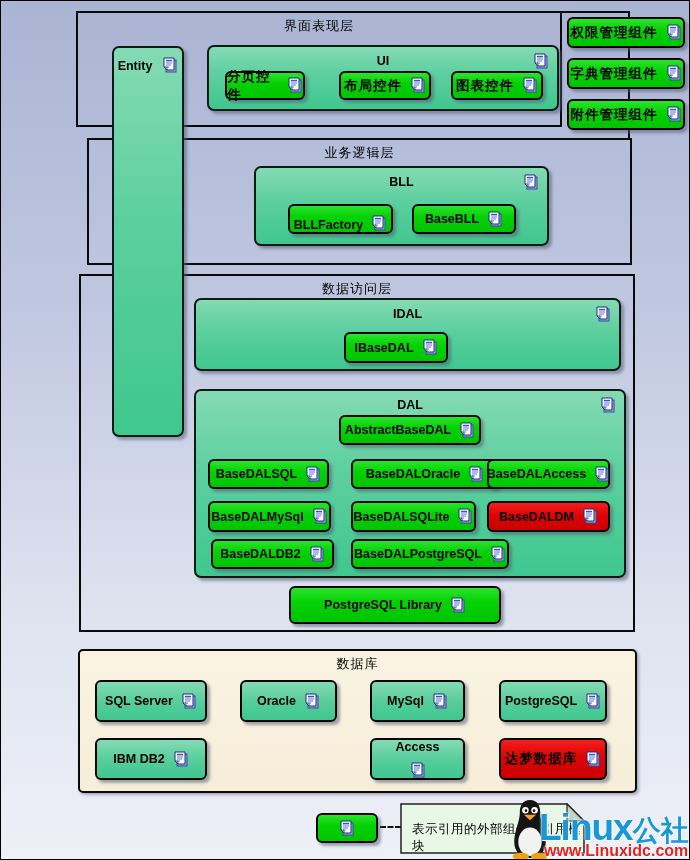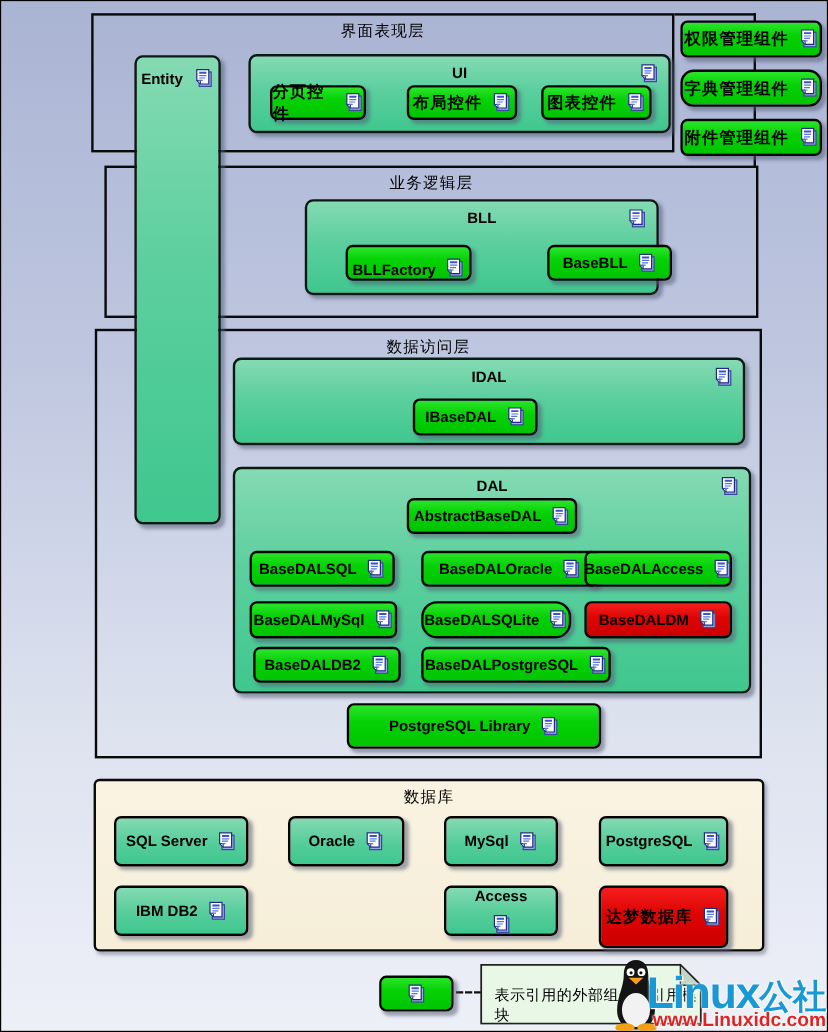--- a/index.html
+++ b/index.html
@@ -154,21 +154,21 @@
           <rect x="4" y="3" width="10" height="12" fill="#9aa8e6" stroke="#39489e" stroke-width="1"></rect>
           <path d="M2 1 L12 1 L12 13 L5 13 L2 10 Z" fill="#fdfdff" stroke="#1e2e7e" stroke-width="1"></path>
           <path d="M2 10 L5 10 L5 13 Z" fill="#c9d4f4" stroke="#1e2e7e" stroke-width="0.8"></path>
           <line x1="4" y1="3.6" x2="10" y2="3.6" stroke="#3a54c0" stroke-width="1.6"></line>
           <line x1="4" y1="6" x2="10" y2="6" stroke="#5a74d8" stroke-width="1"></line>
           <line x1="4" y1="8" x2="9" y2="8" stroke="#5a74d8" stroke-width="1"></line>
           <line x1="4" y1="10" x2="7" y2="10" stroke="#5a74d8" stroke-width="1"></line>
         </svg>
       </span>
   </div>
-  <div class="abs btn cjk" style="left:566px;top:57px;width:118px;height:31px;border-radius:11px;">
+  <div class="abs btn cjk" style="left:566px;top:57px;width:118px;height:31px;">
     <span>字典管理组件</span>
     <span class="docicon">
         <svg width="16" height="17" viewBox="0 0 16 17">
           <rect x="4" y="3" width="10" height="12" fill="#9aa8e6" stroke="#39489e" stroke-width="1"></rect>
           <path d="M2 1 L12 1 L12 13 L5 13 L2 10 Z" fill="#fdfdff" stroke="#1e2e7e" stroke-width="1"></path>
           <path d="M2 10 L5 10 L5 13 Z" fill="#c9d4f4" stroke="#1e2e7e" stroke-width="0.8"></path>
           <line x1="4" y1="3.6" x2="10" y2="3.6" stroke="#3a54c0" stroke-width="1.6"></line>
           <line x1="4" y1="6" x2="10" y2="6" stroke="#5a74d8" stroke-width="1"></line>
           <line x1="4" y1="8" x2="9" y2="8" stroke="#5a74d8" stroke-width="1"></line>
           <line x1="4" y1="10" x2="7" y2="10" stroke="#5a74d8" stroke-width="1"></line>
@@ -211,21 +211,21 @@
           <rect x="4" y="3" width="10" height="12" fill="#9aa8e6" stroke="#39489e" stroke-width="1"></rect>
           <path d="M2 1 L12 1 L12 13 L5 13 L2 10 Z" fill="#fdfdff" stroke="#1e2e7e" stroke-width="1"></path>
           <path d="M2 10 L5 10 L5 13 Z" fill="#c9d4f4" stroke="#1e2e7e" stroke-width="0.8"></path>
           <line x1="4" y1="3.6" x2="10" y2="3.6" stroke="#3a54c0" stroke-width="1.6"></line>
           <line x1="4" y1="6" x2="10" y2="6" stroke="#5a74d8" stroke-width="1"></line>
           <line x1="4" y1="8" x2="9" y2="8" stroke="#5a74d8" stroke-width="1"></line>
           <line x1="4" y1="10" x2="7" y2="10" stroke="#5a74d8" stroke-width="1"></line>
         </svg>
       </span>
   </div>
-  <div class="abs btn" style="left:411px;top:203px;width:104px;height:30px;margin-left:44px;">
+  <div class="abs btn" style="left:411px;top:203px;width:104px;height:30px;">
     <span>BaseBLL</span>
     <span class="docicon">
         <svg width="16" height="17" viewBox="0 0 16 17">
           <rect x="4" y="3" width="10" height="12" fill="#9aa8e6" stroke="#39489e" stroke-width="1"></rect>
           <path d="M2 1 L12 1 L12 13 L5 13 L2 10 Z" fill="#fdfdff" stroke="#1e2e7e" stroke-width="1"></path>
           <path d="M2 10 L5 10 L5 13 Z" fill="#c9d4f4" stroke="#1e2e7e" stroke-width="0.8"></path>
           <line x1="4" y1="3.6" x2="10" y2="3.6" stroke="#3a54c0" stroke-width="1.6"></line>
           <line x1="4" y1="6" x2="10" y2="6" stroke="#5a74d8" stroke-width="1"></line>
           <line x1="4" y1="8" x2="9" y2="8" stroke="#5a74d8" stroke-width="1"></line>
           <line x1="4" y1="10" x2="7" y2="10" stroke="#5a74d8" stroke-width="1"></line>
@@ -341,21 +341,21 @@
           <rect x="4" y="3" width="10" height="12" fill="#9aa8e6" stroke="#39489e" stroke-width="1"></rect>
           <path d="M2 1 L12 1 L12 13 L5 13 L2 10 Z" fill="#fdfdff" stroke="#1e2e7e" stroke-width="1"></path>
           <path d="M2 10 L5 10 L5 13 Z" fill="#c9d4f4" stroke="#1e2e7e" stroke-width="0.8"></path>
           <line x1="4" y1="3.6" x2="10" y2="3.6" stroke="#3a54c0" stroke-width="1.6"></line>
           <line x1="4" y1="6" x2="10" y2="6" stroke="#5a74d8" stroke-width="1"></line>
           <line x1="4" y1="8" x2="9" y2="8" stroke="#5a74d8" stroke-width="1"></line>
           <line x1="4" y1="10" x2="7" y2="10" stroke="#5a74d8" stroke-width="1"></line>
         </svg>
       </span>
   </div>
-  <div class="abs btn" style="left:350px;top:500px;width:125px;height:31px;border-radius:13px;">
+  <div class="abs btn" style="left:350px;top:500px;width:125px;height:31px;">
     <span>BaseDALSQLite</span>
     <span class="docicon">
         <svg width="16" height="17" viewBox="0 0 16 17">
           <rect x="4" y="3" width="10" height="12" fill="#9aa8e6" stroke="#39489e" stroke-width="1"></rect>
           <path d="M2 1 L12 1 L12 13 L5 13 L2 10 Z" fill="#fdfdff" stroke="#1e2e7e" stroke-width="1"></path>
           <path d="M2 10 L5 10 L5 13 Z" fill="#c9d4f4" stroke="#1e2e7e" stroke-width="0.8"></path>
           <line x1="4" y1="3.6" x2="10" y2="3.6" stroke="#3a54c0" stroke-width="1.6"></line>
           <line x1="4" y1="6" x2="10" y2="6" stroke="#5a74d8" stroke-width="1"></line>
           <line x1="4" y1="8" x2="9" y2="8" stroke="#5a74d8" stroke-width="1"></line>
           <line x1="4" y1="10" x2="7" y2="10" stroke="#5a74d8" stroke-width="1"></line>
@@ -499,21 +499,21 @@
           <rect x="4" y="3" width="10" height="12" fill="#9aa8e6" stroke="#39489e" stroke-width="1"></rect>
           <path d="M2 1 L12 1 L12 13 L5 13 L2 10 Z" fill="#fdfdff" stroke="#1e2e7e" stroke-width="1"></path>
           <path d="M2 10 L5 10 L5 13 Z" fill="#c9d4f4" stroke="#1e2e7e" stroke-width="0.8"></path>
           <line x1="4" y1="3.6" x2="10" y2="3.6" stroke="#3a54c0" stroke-width="1.6"></line>
           <line x1="4" y1="6" x2="10" y2="6" stroke="#5a74d8" stroke-width="1"></line>
           <line x1="4" y1="8" x2="9" y2="8" stroke="#5a74d8" stroke-width="1"></line>
           <line x1="4" y1="10" x2="7" y2="10" stroke="#5a74d8" stroke-width="1"></line>
         </svg>
       </span>
   </div>
-  <div class="abs btn red cjk" style="left:498px;top:737px;width:108px;height:52px;">
+  <div class="abs btn red cjk" style="left:498px;top:737px;width:108px;height:42px;">
     <span>达梦数据库</span>
     <span class="docicon">
         <svg width="16" height="17" viewBox="0 0 16 17">
           <rect x="4" y="3" width="10" height="12" fill="#9aa8e6" stroke="#39489e" stroke-width="1"></rect>
           <path d="M2 1 L12 1 L12 13 L5 13 L2 10 Z" fill="#fdfdff" stroke="#1e2e7e" stroke-width="1"></path>
           <path d="M2 10 L5 10 L5 13 Z" fill="#c9d4f4" stroke="#1e2e7e" stroke-width="0.8"></path>
           <line x1="4" y1="3.6" x2="10" y2="3.6" stroke="#3a54c0" stroke-width="1.6"></line>
           <line x1="4" y1="6" x2="10" y2="6" stroke="#5a74d8" stroke-width="1"></line>
           <line x1="4" y1="8" x2="9" y2="8" stroke="#5a74d8" stroke-width="1"></line>
           <line x1="4" y1="10" x2="7" y2="10" stroke="#5a74d8" stroke-width="1"></line>

